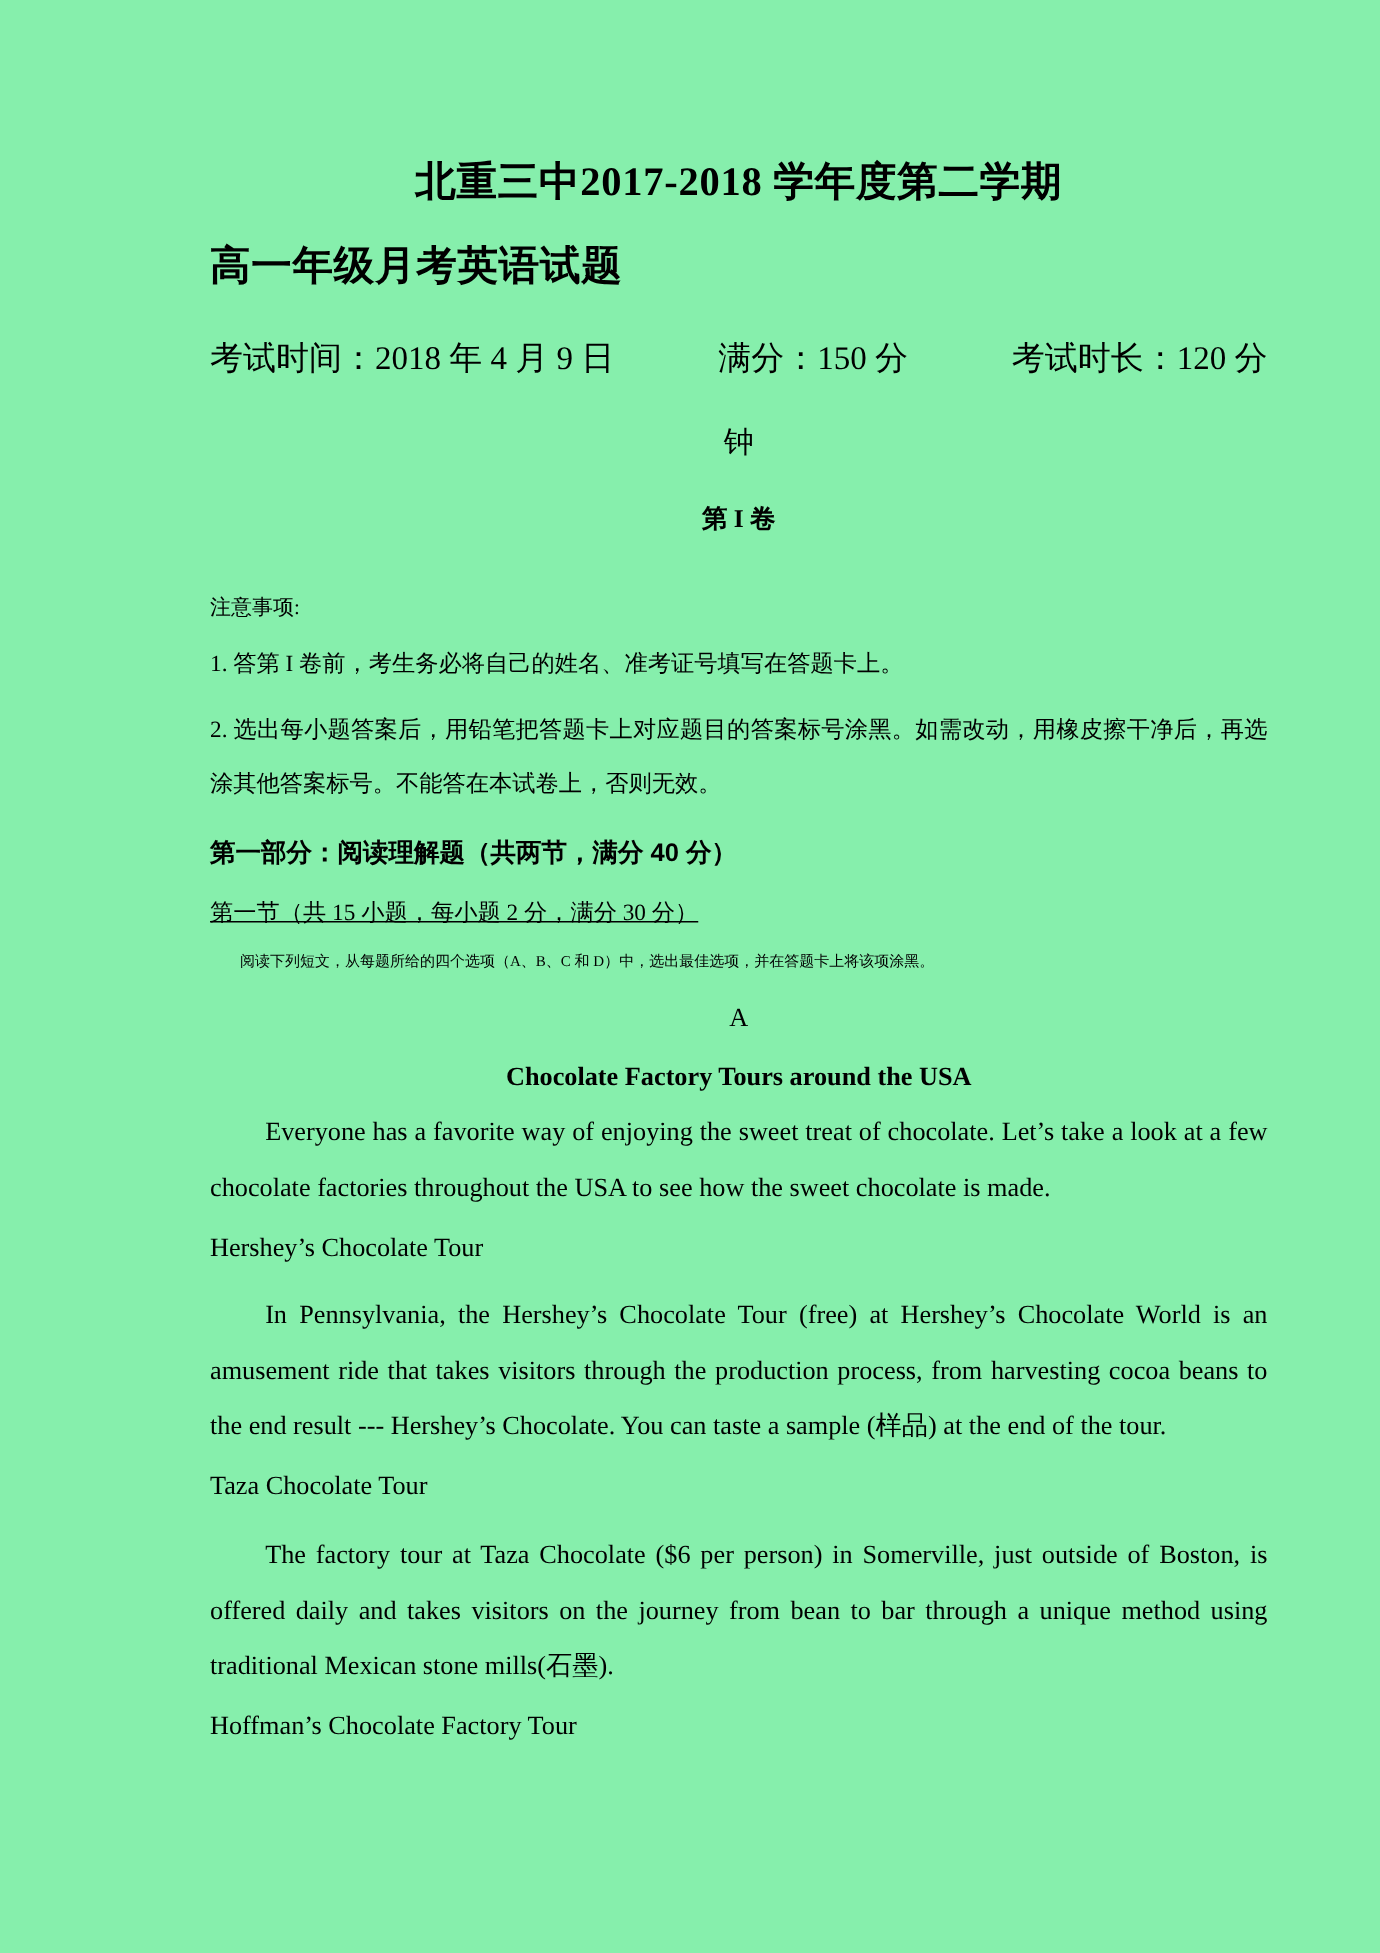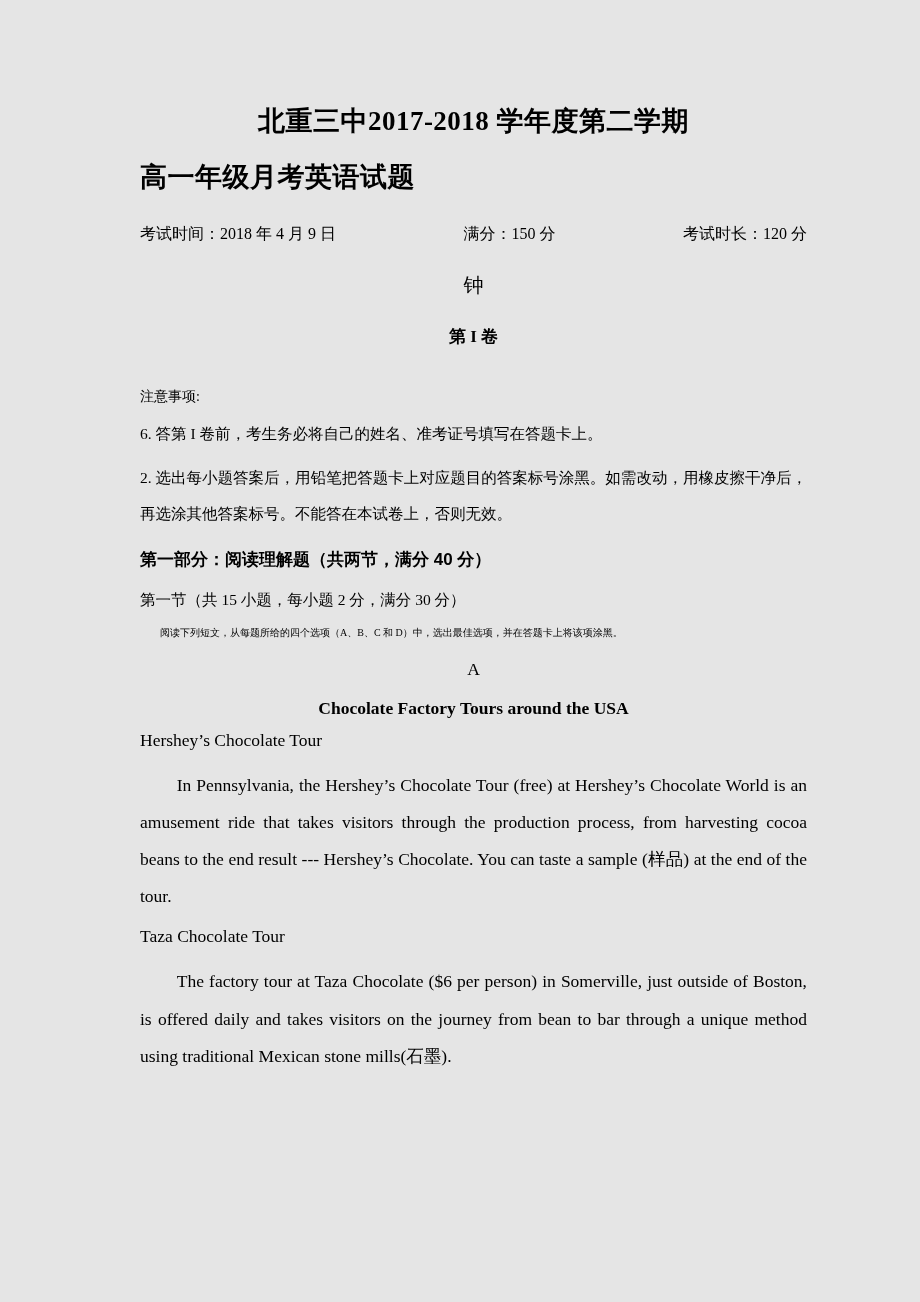--- a/index.html
+++ b/index.html
@@ -6,42 +6,42 @@
   html, body { background: #ffffff; }
   body {
     width: 920px;
     min-height: 1302px;
     font-family: "Liberation Serif", "DejaVu Serif", serif;
     color: #000000;
   }
   .page {
     width: 920px;
     min-height: 1302px;
-    padding: 104px 113px 60px 140px;
-    background: #e5e5e5;
+    padding: 104px 75px 60px 140px;
+    background: #86efac;
   }
   .title1 {
     text-align: center;
     font-weight: bold;
     font-size: 27px;
     line-height: 1.3;
     letter-spacing: 0.5px;
   }
   .title2 {
     font-weight: bold;
     font-size: 27px;
     line-height: 1.3;
     margin-top: 21px;
     letter-spacing: 0.5px;
   }
   .info-row {
     display: flex;
     justify-content: space-between;
     align-items: baseline;
-    font-size: 16px;
+    font-size: 22px;
     margin-top: 29px;
   }
   .info-cont {
     text-align: center;
     font-size: 20px;
     margin-top: 27px;
   }
   .volume {
     text-align: center;
     font-weight: bold;
@@ -63,20 +63,21 @@
     font-weight: bold;
     font-size: 17px;
     line-height: 2.1;
     margin-top: 9px;
     font-family: "Liberation Sans", sans-serif;
   }
   .section-heading {
     font-size: 15.5px;
     line-height: 2.2;
     margin-top: 6px;
+    text-decoration: underline;
   }
   .instructions {
     font-size: 10px;
     line-height: 2.35;
     text-align: justify;
     text-indent: 2em;
     margin-top: 4px;
   }
   .passage-label {
     text-align: center;
@@ -114,35 +115,39 @@
   <div class="info-row">
     <span>考试时间：2018 年 4 月 9 日</span>
     <span>满分：150 分</span>
     <span>考试时长：120 分</span>
   </div>
   <div class="info-cont">钟</div>
 
   <div class="volume">第 I 卷</div>
 
   <div class="notice-title">注意事项:</div>
-  <div class="notice">6. 答第 I 卷前，考生务必将自己的姓名、准考证号填写在答题卡上。</div>
+  <div class="notice">1. 答第 I 卷前，考生务必将自己的姓名、准考证号填写在答题卡上。</div>
   <div class="notice">2. 选出每小题答案后，用铅笔把答题卡上对应题目的答案标号涂黑。如需改动，用橡皮擦干净后，再选涂其他答案标号。不能答在本试卷上，否则无效。</div>
 
   <div class="part-heading">第一部分：阅读理解题（共两节，满分 40 分）</div>
   <div class="section-heading">第一节（共 15 小题，每小题 2 分，满分 30 分）</div>
   <div class="instructions">阅读下列短文，从每题所给的四个选项（A、B、C 和 D）中，选出最佳选项，并在答题卡上将该项涂黑。</div>
 
   <div class="passage-label">A</div>
   <div class="passage-title">Chocolate Factory Tours around the USA</div>
 
+  <div class="para">Everyone has a favorite way of enjoying the sweet treat of chocolate. Let’s take a look at a few chocolate factories throughout the USA to see how the sweet chocolate is made.</div>
 
   <div>
     <div class="tour-heading">Hershey’s Chocolate Tour</div>
     <div class="para">In Pennsylvania, the Hershey’s Chocolate Tour (free) at Hershey’s Chocolate World is an amusement ride that takes visitors through the production process, from harvesting cocoa beans to the end result --- Hershey’s Chocolate. You can taste a sample (样品) at the end of the tour.</div>
   </div>
 
   <div>
     <div class="tour-heading">Taza Chocolate Tour</div>
     <div class="para">The factory tour at Taza Chocolate ($6 per person) in Somerville, just outside of Boston, is offered daily and takes visitors on the journey from bean to bar through a unique method using traditional Mexican stone mills(石墨).</div>
   </div>
 
+  <div>
+    <div class="tour-heading">Hoffman’s Chocolate Factory Tour</div>
+  </div>
 
 </div>
 
 </body></html>

